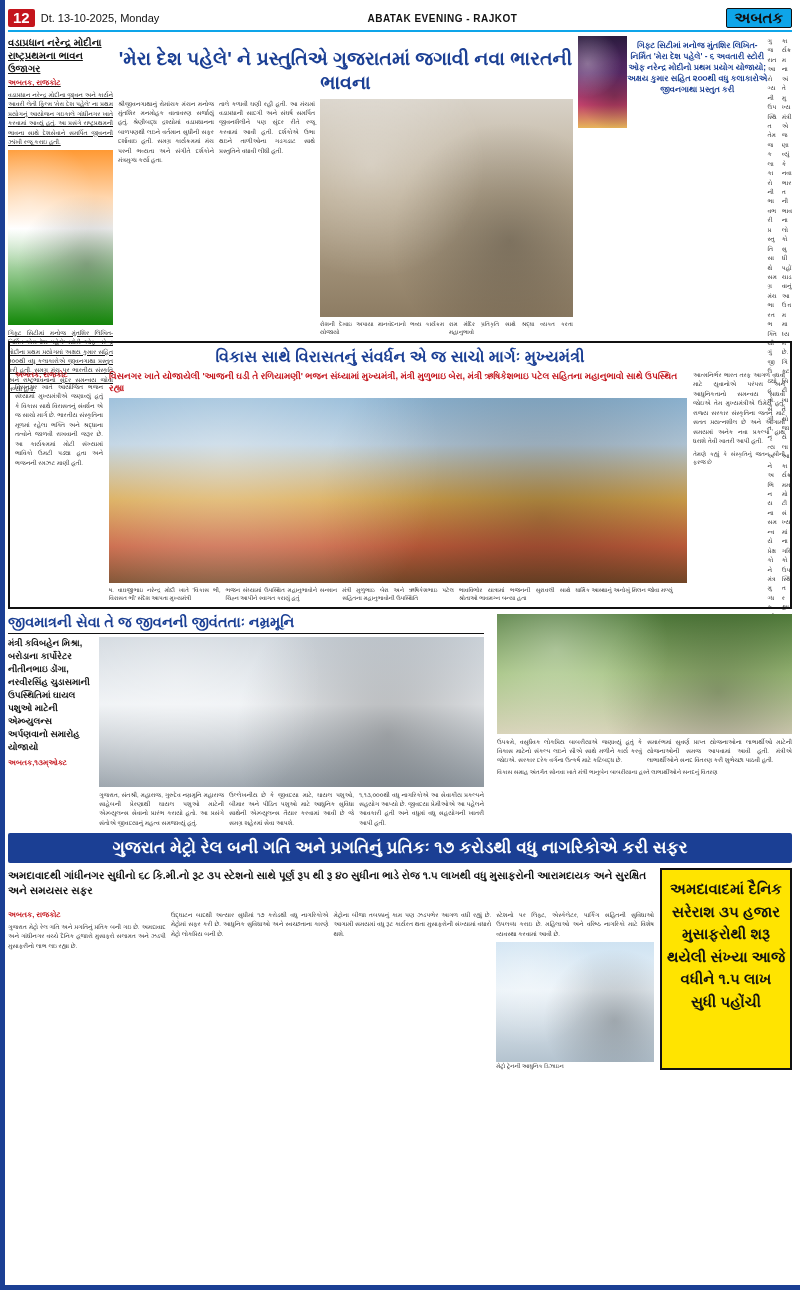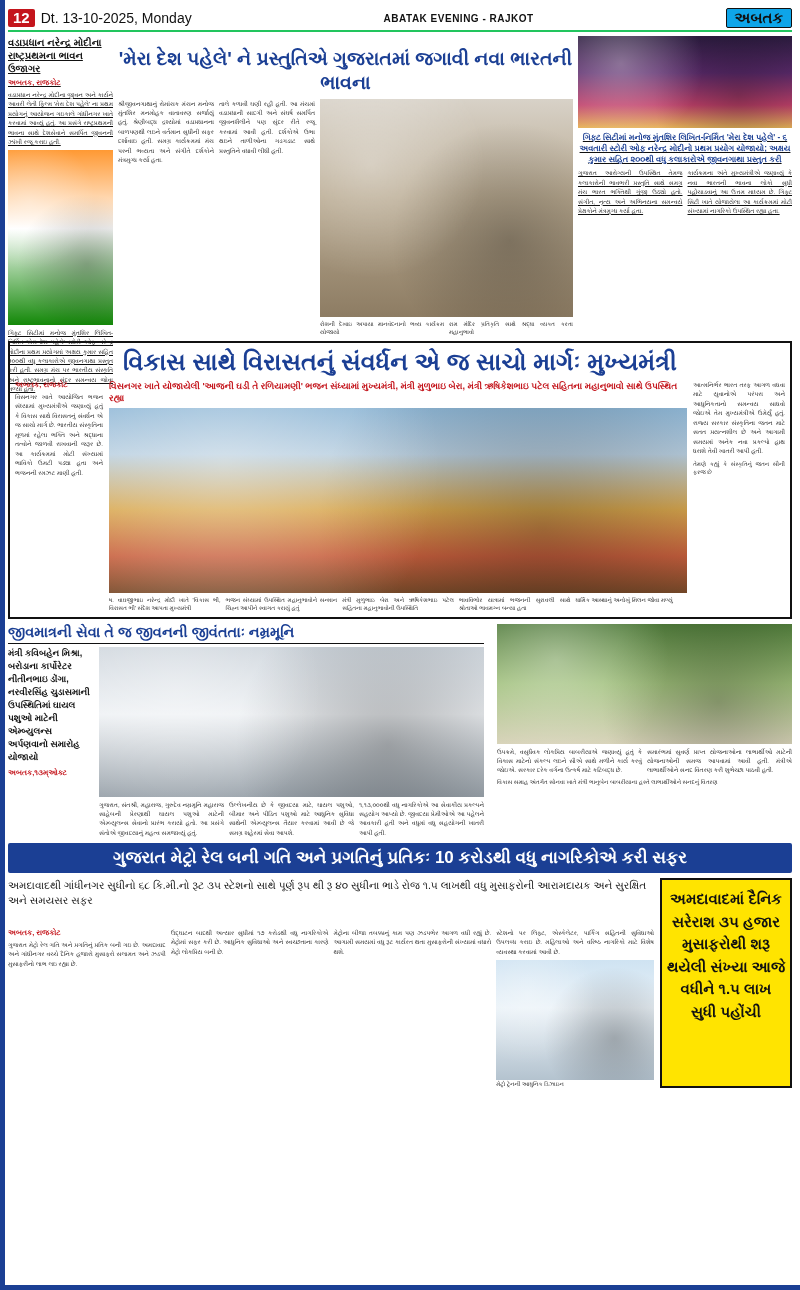--- a/index.html
+++ b/index.html
@@ -9,28 +9,28 @@
     background:#ffffff;
     font-family:"Liberation Sans", sans-serif;
     color:#111;
     overflow:hidden;
   }
   .page { position:relative; width:800px; height:1290px; padding:6px 8px; }
 
   
   .masthead {
     display:flex; align-items:center; justify-content:space-between;
-    border-bottom:2px solid #22c55e; padding-bottom:0; height:26px;
+    border-bottom:2px solid #0ea5e9; padding-bottom:0; height:26px;
   }
   .mh-left { display:flex; align-items:center; gap:6px; }
   .pageno {
     background:#c4151c; color:#fff; font-weight:bold; font-size:15px;
     padding:1px 5px; line-height:1.1; border-radius:2px;
   }
-  .mh-date { font-size:14px; color:#111; }
+  .mh-date { font-size:11px; color:#111; }
   .mh-center { font-size:10px; font-weight:bold; letter-spacing:.5px; }
   .mh-logo {
     font-size:15px; font-weight:bold; color:#111;
     border:1px solid #111; padding:0 8px; border-radius:2px;
     background:#0ea5e9;
   }
 
   .headline-blue {
     color:#1b3f94; font-weight:bold; text-align:center; line-height:1.25;
   }
@@ -63,34 +63,34 @@
   .top-left h2 { font-size:10px; line-height:1.3; margin:0 0 3px 0; font-weight:bold; color:#111; }
   .top-left .photo-flag { width:100%; height:175px; margin:3px 0; }
 
   .top-mid { width:455px; display:flex; flex-direction:column; }
   .top-mid .hl { font-size:19px; margin:11px 0 4px; }
   .top-mid .cols { display:flex; gap:5px; flex:1; }
   .top-mid .ccol { width:96px; }
   .top-mid .photoarea { flex:1; display:flex; flex-direction:column; }
   .top-mid .photo-main { flex:1; }
 
-  .top-right { flex:1; display:flex; flex-direction:column;text-decoration:underline; }
+  .top-right { flex:1; display:flex; flex-direction:row; }
   .top-right .photo-stage { width:100%; height:92px; }
   .top-right .sub {
     font-size:8.2px; font-weight:bold; color:#1b3f94; line-height:1.35;
     text-align:center; margin:4px 0 3px;
   }
   .top-right .cols { display:flex; gap:5px; flex:1; }
   .top-right .ccol { flex:1; }
 
   
   .band {
     border:2px solid #111; padding:4px 5px; margin-top:5px;
   }
-  .band-title { font-size:24px; text-align:center; color:#1b3f94; font-weight:bold; margin:1px 0 4px; }
+  .band-title { font-size:16px; text-align:center; color:#1b3f94; font-weight:bold; margin:1px 0 4px; }
   .band-body { display:flex; gap:6px; }
   .b2-left { width:88px; }
   .b2-mid { flex:1; }
   .b2-right { width:92px; }
   .b2-subhead {
     font-size:9px; font-weight:bold; color:#c4151c; 
     line-height:1.35; margin-bottom:4px;
   }
   .b2-photo { width:100%; height:185px; }
   .b2-caps { display:flex; gap:5px; margin-top:3px; }
@@ -108,21 +108,21 @@
   .b3-cols { display:flex; gap:5px; margin-top:3px; }
   .b3-cols > div { flex:1; }
 
   
   .banner {
     margin-top:6px; background:#1b3f94; color:#fff; text-align:center;
     font-size:17px; font-weight:bold; padding:5px 4px; border-radius:2px;
   }
   .metro { display:flex; gap:6px; margin-top:5px; }
   .metro-left { flex:1; }
-  .metro-sub { font-size:10.5px; font-weight:normal; line-height:1.4; color:#111; margin-bottom:20px; }
+  .metro-sub { font-size:10.5px; font-weight:bold; line-height:1.4; color:#111; margin-bottom:12px; }
   .metro-cols { display:flex; gap:5px; }
   .metro-cols > div { flex:1; }
   .metro-photo { width:230px; height:150px; margin:4px 0 0 0; }
   .metro-right { width:132px; }
   .yellowbox {
     background:#ffe400; border:2px solid #111; text-align:center;
     font-size:15px; font-weight:bold; line-height:1.5; color:#111;
     padding:8px 4px; height:100%;
   }
   .footer-strip { position:absolute; left:0; right:0; bottom:0; height:5px; background:#1b3f94; }
@@ -230,21 +230,21 @@
     <div class="b3b">
       <div class="ph ph-green b3-photo" style="height:120px"></div>
       <div class="b3-cols">
         <div class="body-col">ઉપક્રમે, વસુધૈવક લોકપ્રિય બાબરીયાએ જણાવ્યું હતું કે વિકાસ માટેનો સંકલ્પ લઇને સૌએ સાથે મળીને કાર્ય કરવું જોઇએ. સરકાર દરેક વર્ગના ઉત્કર્ષ માટે કટિબદ્ધ છે.</div>
         <div class="body-col">સમારંભમાં સુવર્ણ પ્રાપ્ત યોજનાઓના લાભાર્થીઓ માટેની યોજનાઓની સમજ આપવામાં આવી હતી. મંત્રીએ લાભાર્થીઓને સનદ વિતરણ કરી શુભેચ્છા પાઠવી હતી.</div>
       </div>
       <div class="cap" style="margin-top:3px">વિકાસ સમાહ અંતર્ગત સોનવા ખાતે મંત્રી ભાનુબેન બાબરીયાના હસ્તે લાભાર્થીઓને સનદનું વિતરણ</div>
     </div>
   </div>
 
-  <div class="banner">ગુજરાત મેટ્રો રેલ બની ગતિ અને પ્રગતિનું પ્રતિકઃ 10 કરોડથી વધુ નાગરિકોએ કરી સફર</div>
+  <div class="banner">ગુજરાત મેટ્રો રેલ બની ગતિ અને પ્રગતિનું પ્રતિકઃ ૧૭ કરોડથી વધુ નાગરિકોએ કરી સફર</div>
 
   <div class="metro">
     <div class="metro-left">
       <div class="metro-sub">અમદાવાદથી ગાંધીનગર સુધીનો ૬૮ કિ.મી.નો રૂટ ૩૫ સ્ટેશનો સાથે પૂર્ણ રૂપ થી રૂ ૪૦ સુધીના ભાડે રોજ ૧.૫ લાખથી વધુ મુસાફરોની આરામદાયક અને સુરક્ષિત અને સમયસર સફર</div>
       <div class="metro-cols">
         <div>
           <div class="byline">અબતક, રાજકોટ</div>
           <div class="body-col">ગુજરાત મેટ્રો રેલ ગતિ અને પ્રગતિનું પ્રતિક બની ગઇ છે. અમદાવાદ અને ગાંધીનગર વચ્ચે દૈનિક હજારો મુસાફરો સલામત અને ઝડપી મુસાફરીનો લાભ લઇ રહ્યા છે.</div>
         </div>
         <div class="body-col">ઉદ્ઘાટન બાદથી અત્યાર સુધીમાં ૧૭ કરોડથી વધુ નાગરિકોએ મેટ્રોમાં સફર કરી છે. આધુનિક સુવિધાઓ અને સ્વચ્છતાના કારણે મેટ્રો લોકપ્રિય બની છે.</div>

